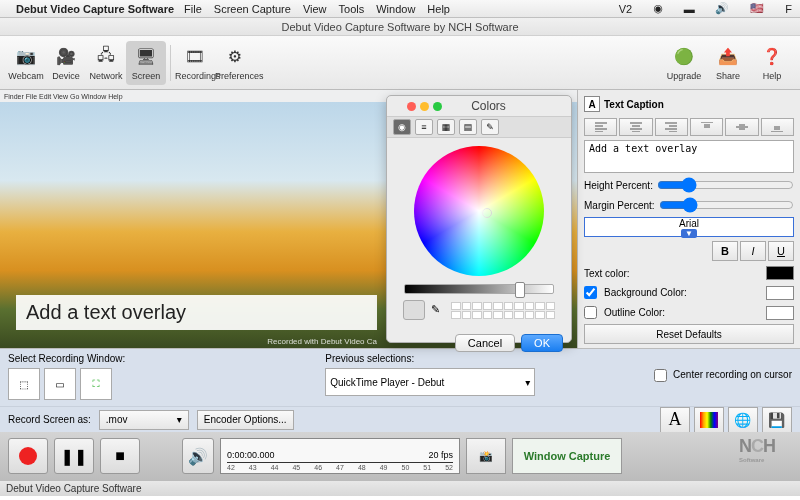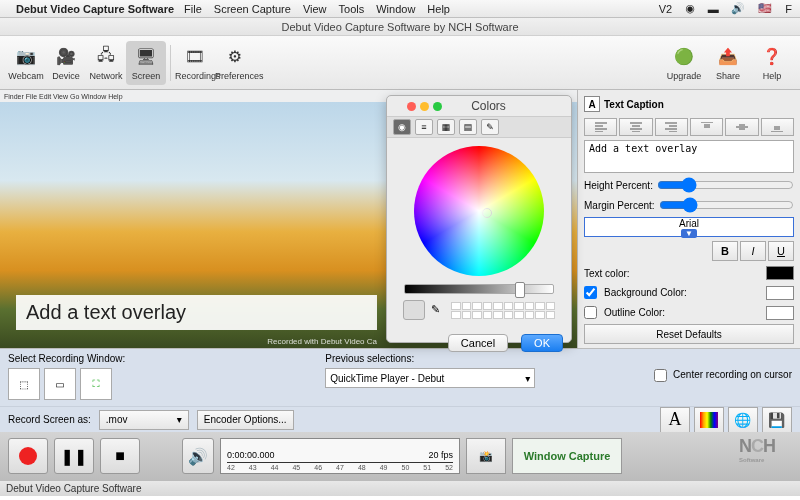--- a/index.html
+++ b/index.html
@@ -4,21 +4,21 @@
 <style>
 * { box-sizing: border-box; margin: 0; padding: 0; }
 body { font-family: -apple-system, "Helvetica Neue", Arial, sans-serif; font-size: 11px; background: #fff; width: 800px; height: 500px; overflow: hidden; position: relative; }
 
 
 .mac-menubar { height: 18px; background: linear-gradient(#f8f8f8,#e8e8e8); border-bottom: 1px solid #c0c0c0; display: flex; align-items: center; padding: 0 8px; font-size: 11px; color: #222; }
 .mac-menubar .apple { font-size: 12px; margin-right: 8px; }
 .mac-menubar .app-name { font-weight: bold; margin-right: 10px; }
 .mac-menubar .menu-item { margin-right: 12px; }
 .mac-menubar .spacer { flex: 1; }
-.mac-menubar .status-icon { margin-left: 13px; font-size: 11px; }
+.mac-menubar .status-icon { margin-left: 21px; font-size: 11px; }
 
 
 .window-title { height: 18px; background: linear-gradient(#f0f0f0,#e4e4e4); text-align: center; font-size: 11px; line-height: 18px; color: #444; border-bottom: 1px solid #d0d0d0; }
 
 
 .toolbar { height: 54px; background: linear-gradient(#fafafa,#e8e8e8); border-bottom: 1px solid #bbb; display: flex; align-items: center; padding: 0 6px; }
 .toolbar .tb-item { width: 40px; text-align: center; font-size: 9px; color: #333; cursor: pointer; padding: 4px 0; border-radius: 4px; }
 .toolbar .tb-item.active { background: #d0d0d0; }
 .toolbar .tb-icon { width: 24px; height: 24px; margin: 0 auto 2px; display: flex; align-items: center; justify-content: center; font-size: 16px; }
 .toolbar .spacer { flex: 1; }
@@ -47,21 +47,21 @@
 .color-wheel { width: 130px; height: 130px; border-radius: 50%; background: conic-gradient(red, yellow, lime, cyan, blue, magenta, red); position: relative; }
 .color-wheel::after { content: ''; position: absolute; inset: 0; border-radius: 50%; background: radial-gradient(circle, #fff 0%, rgba(255,255,255,0) 70%); }
 .color-wheel .crosshair { position: absolute; left: 68px; top: 62px; width: 10px; height: 10px; border: 1px solid #333; border-radius: 50%; }
 .cp-brightness { width: 150px; height: 10px; margin-top: 8px; background: linear-gradient(to right, #000, #fff); border: 1px solid #aaa; border-radius: 2px; position: relative; }
 .cp-brightness .knob { position: absolute; right: 28px; top: -3px; width: 10px; height: 16px; background: #fff; border: 1px solid #888; border-radius: 2px; }
 .cp-swatch-row { display: flex; align-items: center; gap: 6px; margin-top: 6px; width: 100%; padding: 0 8px; }
 .cp-swatch { width: 22px; height: 20px; background: #ddd; border: 1px solid #aaa; border-radius: 3px; }
 .cp-eyedrop { width: 14px; height: 14px; }
 .cp-cells { flex: 1; display: grid; grid-template-columns: repeat(10, 1fr); gap: 1px; }
 .cp-cells div { height: 8px; border: 1px solid #ccc; background: #fff; }
-.cp-buttons { display: flex; justify-content: flex-end; gap: 13px; padding: 6px 8px; }
+.cp-buttons { display: flex; justify-content: flex-end; gap: 6px; padding: 6px 8px; }
 .cp-buttons button { font-size: 11px; padding: 2px 12px; border-radius: 4px; border: 1px solid #aaa; background: linear-gradient(#fdfdfd,#e8e8e8); }
 .cp-buttons .ok { background: linear-gradient(#5ca9ff,#1a7ef0); color: #fff; border-color: #1a6ed0; }
 
 
 .sidebar { width: 223px; background: #ececec; border-left: 1px solid #bbb; padding: 4px 6px; display: flex; flex-direction: column; gap: 4px; font-size: 10px; }
 .sidebar .sb-head { display: flex; align-items: center; gap: 4px; font-weight: bold; padding: 2px 0; }
 .sidebar .sb-head .a-icon { width: 16px; height: 16px; border: 1px solid #888; display: flex; align-items: center; justify-content: center; font-weight: bold; background: #fff; }
 .align-row { display: flex; gap: 2px; }
 .align-btn { flex: 1; height: 18px; border: 1px solid #aaa; background: linear-gradient(#fafafa,#e6e6e6); display: flex; align-items: center; justify-content: center; }
 .align-btn svg { width: 12px; height: 10px; }
@@ -76,21 +76,21 @@
 .biu.b { font-weight: bold; } .biu.i { font-style: italic; } .biu.u { text-decoration: underline; }
 .color-row { display: flex; align-items: center; gap: 4px; height: 16px; }
 .color-sw { width: 28px; height: 14px; border: 1px solid #888; }
 .sb-reset { width: 100%; height: 20px; border: 1px solid #aaa; background: linear-gradient(#fafafa,#e6e6e6); font-size: 10px; }
 
 
 .panel-a { height: 58px; background: #d8e0ec; border-top: 1px solid #bbb; display: flex; align-items: flex-start; padding: 4px 8px; gap: 20px; font-size: 10px; }
 .panel-a .col { display: flex; flex-direction: column; gap: 4px; }
 .sel-icons { display: flex; gap: 4px; }
 .sel-icon { width: 32px; height: 32px; border: 1px solid #aaa; background: #fff; display: flex; align-items: center; justify-content: center; }
-.prev-select { width: 210px; height: 20px; border: 1px solid #aaa; background: #fff; padding: 0 4px; display: flex; align-items: center; justify-content: space-between; }
+.prev-select { width: 210px; height: 28px; border: 1px solid #aaa; background: #fff; padding: 0 4px; display: flex; align-items: center; justify-content: space-between; }
 .panel-a .right-col { margin-left: auto; padding-top: 16px; }
 
 .panel-b { height: 26px; background: #d8e0ec; display: flex; align-items: center; padding: 0 8px; gap: 8px; font-size: 10px; border-top: 1px solid #c8d0dc; }
 .panel-b select, .panel-b .btn { height: 20px; border: 1px solid #aaa; background: linear-gradient(#fafafa,#e6e6e6); font-size: 10px; padding: 0 6px; }
 .fmt-select { width: 90px; background: #fff; display: inline-flex; align-items: center; justify-content: space-between; padding: 0 4px; }
 .tool-icons { margin-left: auto; display: flex; gap: 4px; }
 .tool-icon { width: 30px; height: 26px; border: 1px solid #aaa; background: linear-gradient(#fafafa,#e6e6e6); display: flex; align-items: center; justify-content: center; font-size: 14px; }
 
 .transport { height: 48px; background: linear-gradient(#d4d4d4,#bcbcbc); display: flex; align-items: center; padding: 0 8px; gap: 6px; position: relative; }
 .t-btn { width: 40px; height: 36px; border: 1px solid #999; background: linear-gradient(#f4f4f4,#dcdcdc); display: flex; align-items: center; justify-content: center; font-size: 16px; border-radius: 3px; }

